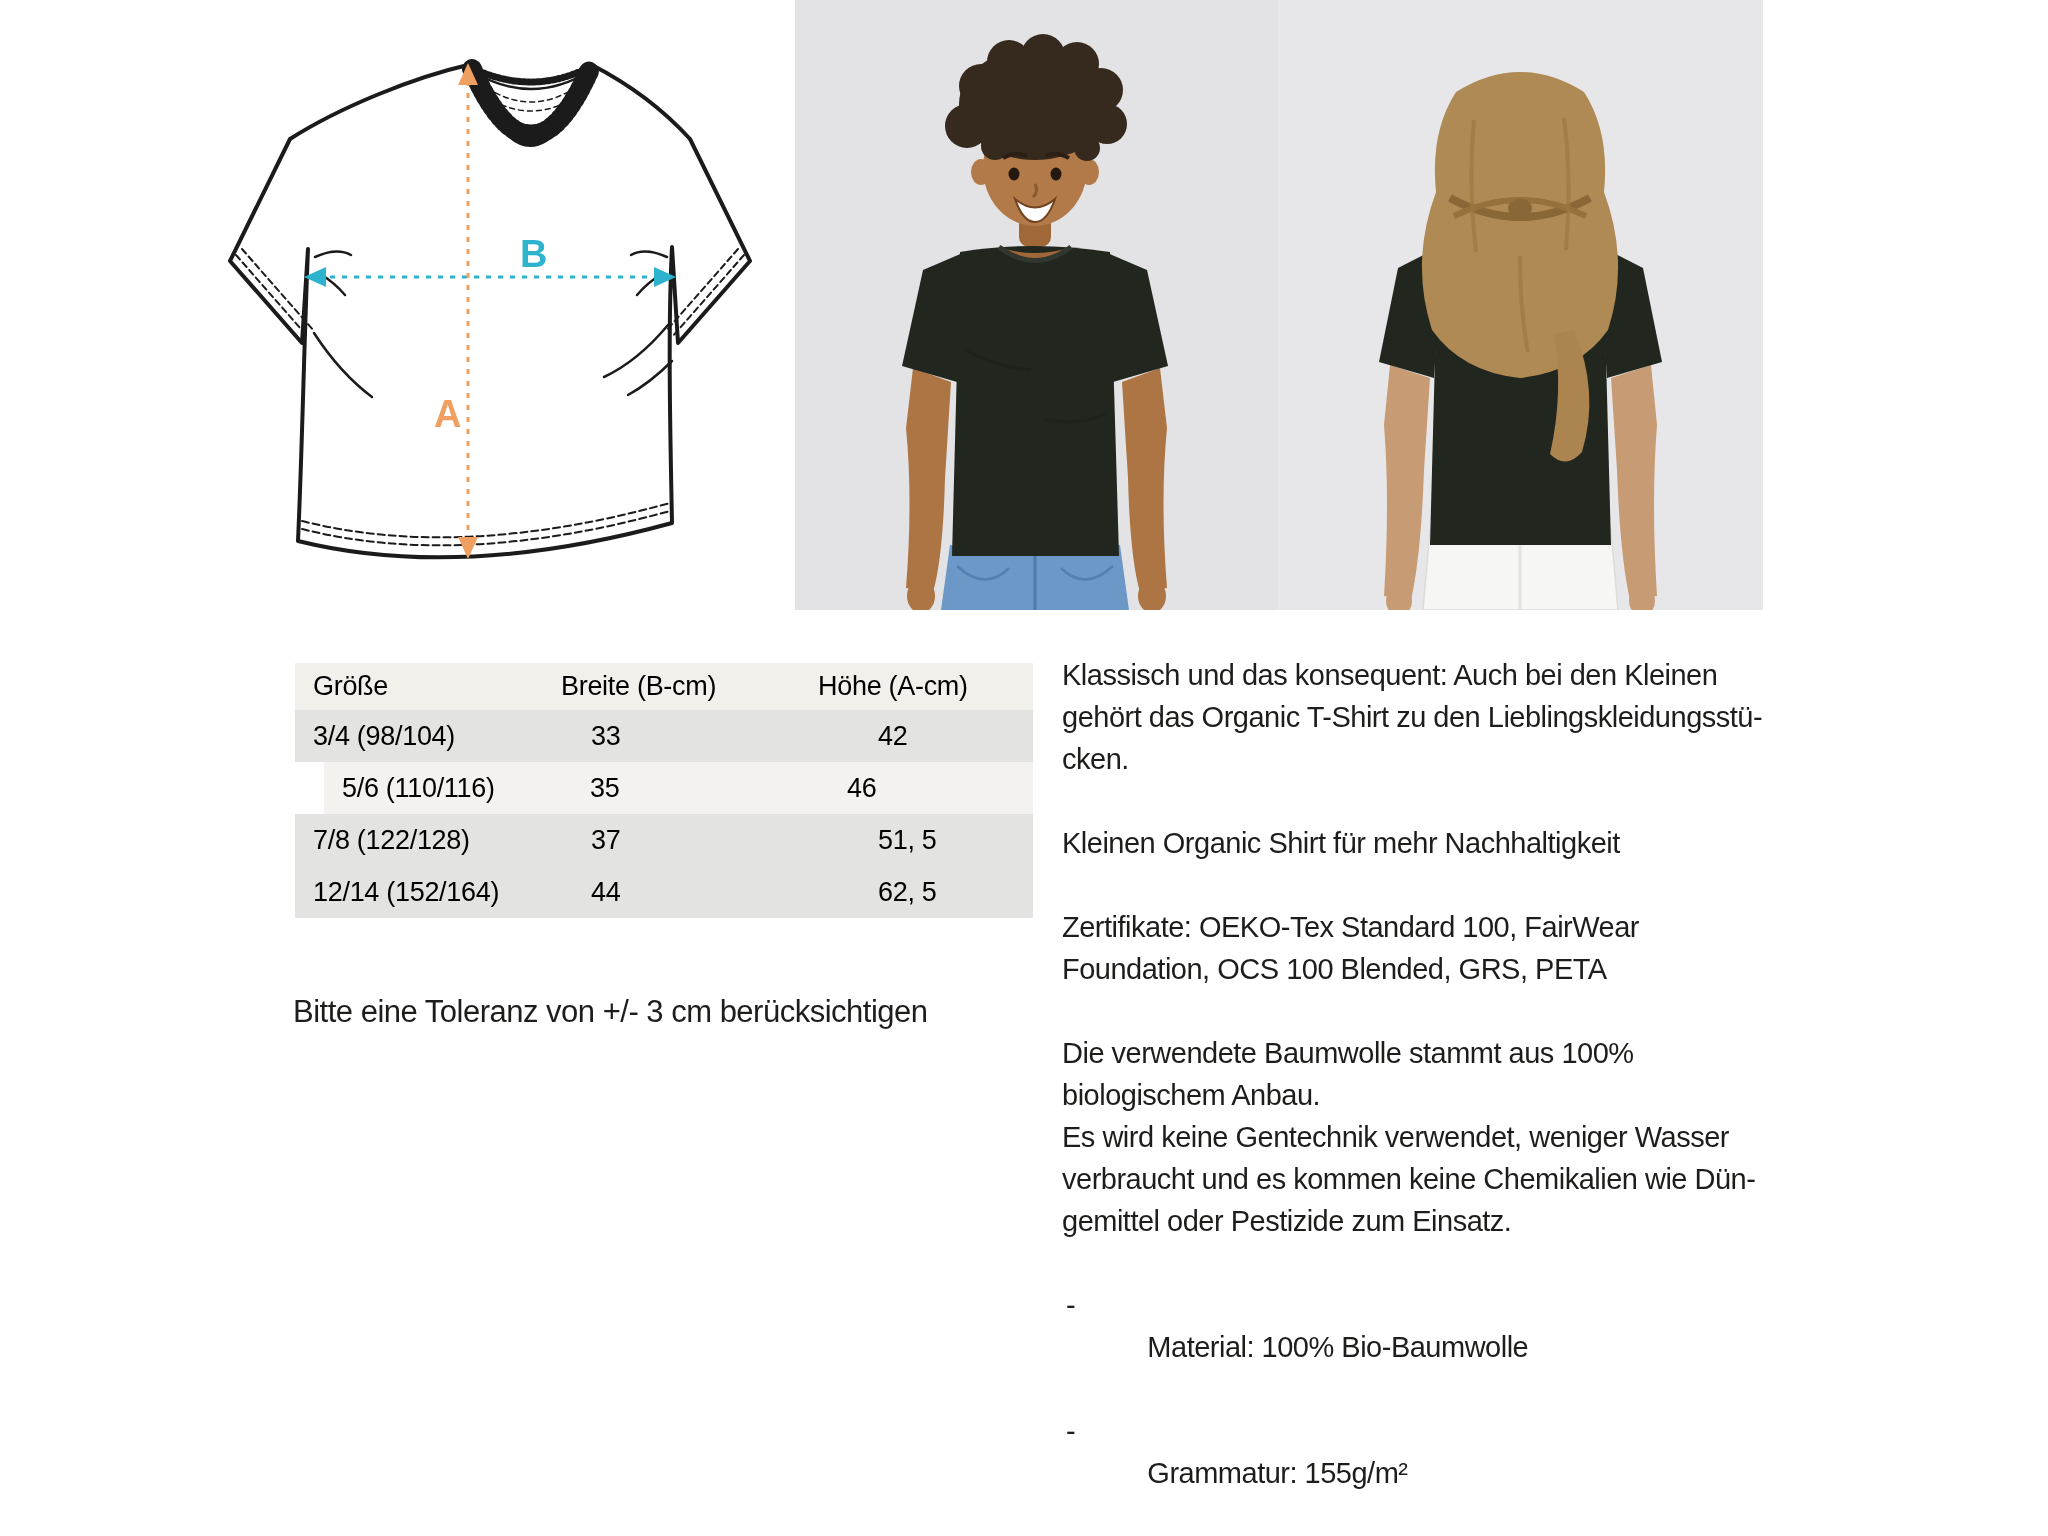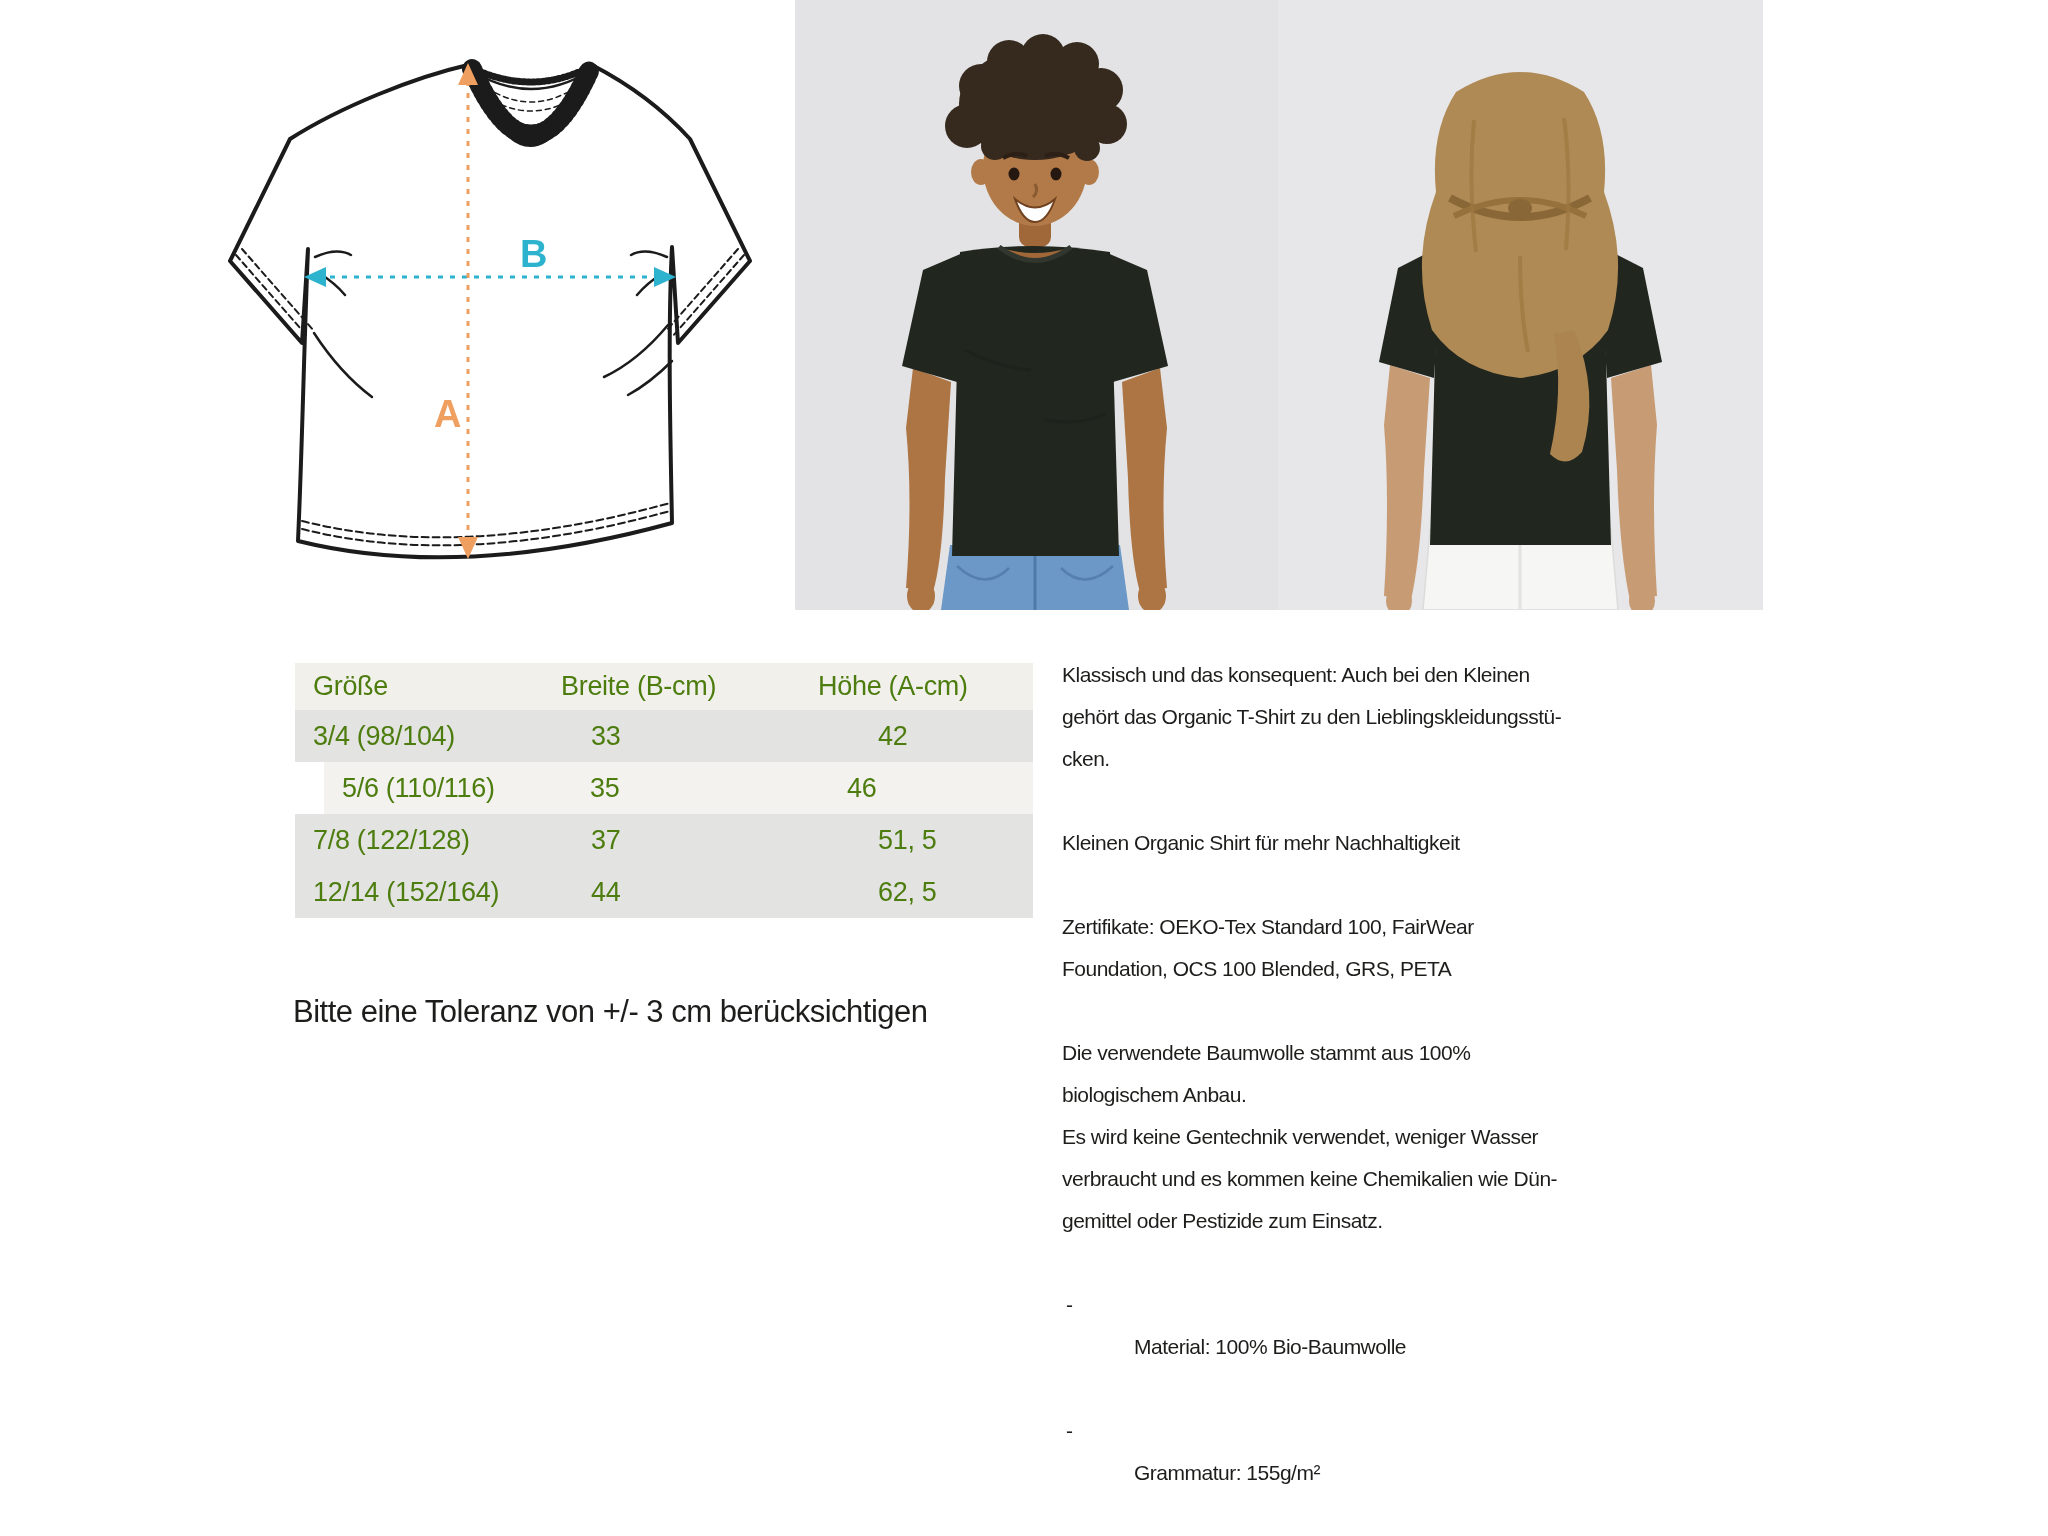--- a/index.html
+++ b/index.html
@@ -13,32 +13,32 @@
   .sketch{stroke:#1b1b1b;fill:none;stroke-linecap:round;stroke-linejoin:round;}
   .meas-label{font-family:"Liberation Sans",sans-serif;font-size:38px;font-weight:bold;}
 
   
   .photo{top:0;height:610px;overflow:hidden;}
   .photo-front{left:795px;width:483px;background:#e3e3e5;}
   .photo-back{left:1278px;width:485px;background:#e7e7e9;}
   .photo svg{display:block;width:100%;height:100%;}
 
   
-  .size-table{left:295px;top:663px;width:738px;font-size:27px;letter-spacing:-0.3px;color:#4d7c0f;}
+  .size-table{left:295px;top:663px;width:738px;font-size:27px;letter-spacing:-0.3px;color:#000000;}
   .t-row{display:grid;grid-template-columns:248px 257px 233px;align-items:center;}
   .t-head{height:47px;background:#f1f0eb;}
   .t-data{height:52px;}
   .t-data.odd{background:#e3e3e1;gap:30px;}
   .t-data.even{background:#f3f2ee;margin-left:29px;}
   .t-cell{padding-left:18px;white-space:nowrap;}
 
   .table-note{left:293px;top:994px;font-size:31px;letter-spacing:-0.5px;color:#1d1d1b;white-space:pre;}
 
   
-  .description{left:1062px;top:654px;width:760px;font-size:21px;line-height:42px;
+  .description{left:1062px;top:654px;width:760px;font-size:29px;line-height:42px;
                letter-spacing:-0.5px;color:#1d1d1b;}
   .description p{margin:0 0 42px 0;white-space:pre;}
   .bullet{position:relative;padding-left:40px;white-space:pre;}
   .bullet .dash{position:absolute;left:4px;top:0;}
 </style>
 </head>
 <body>
 
 <div class="page">
 

